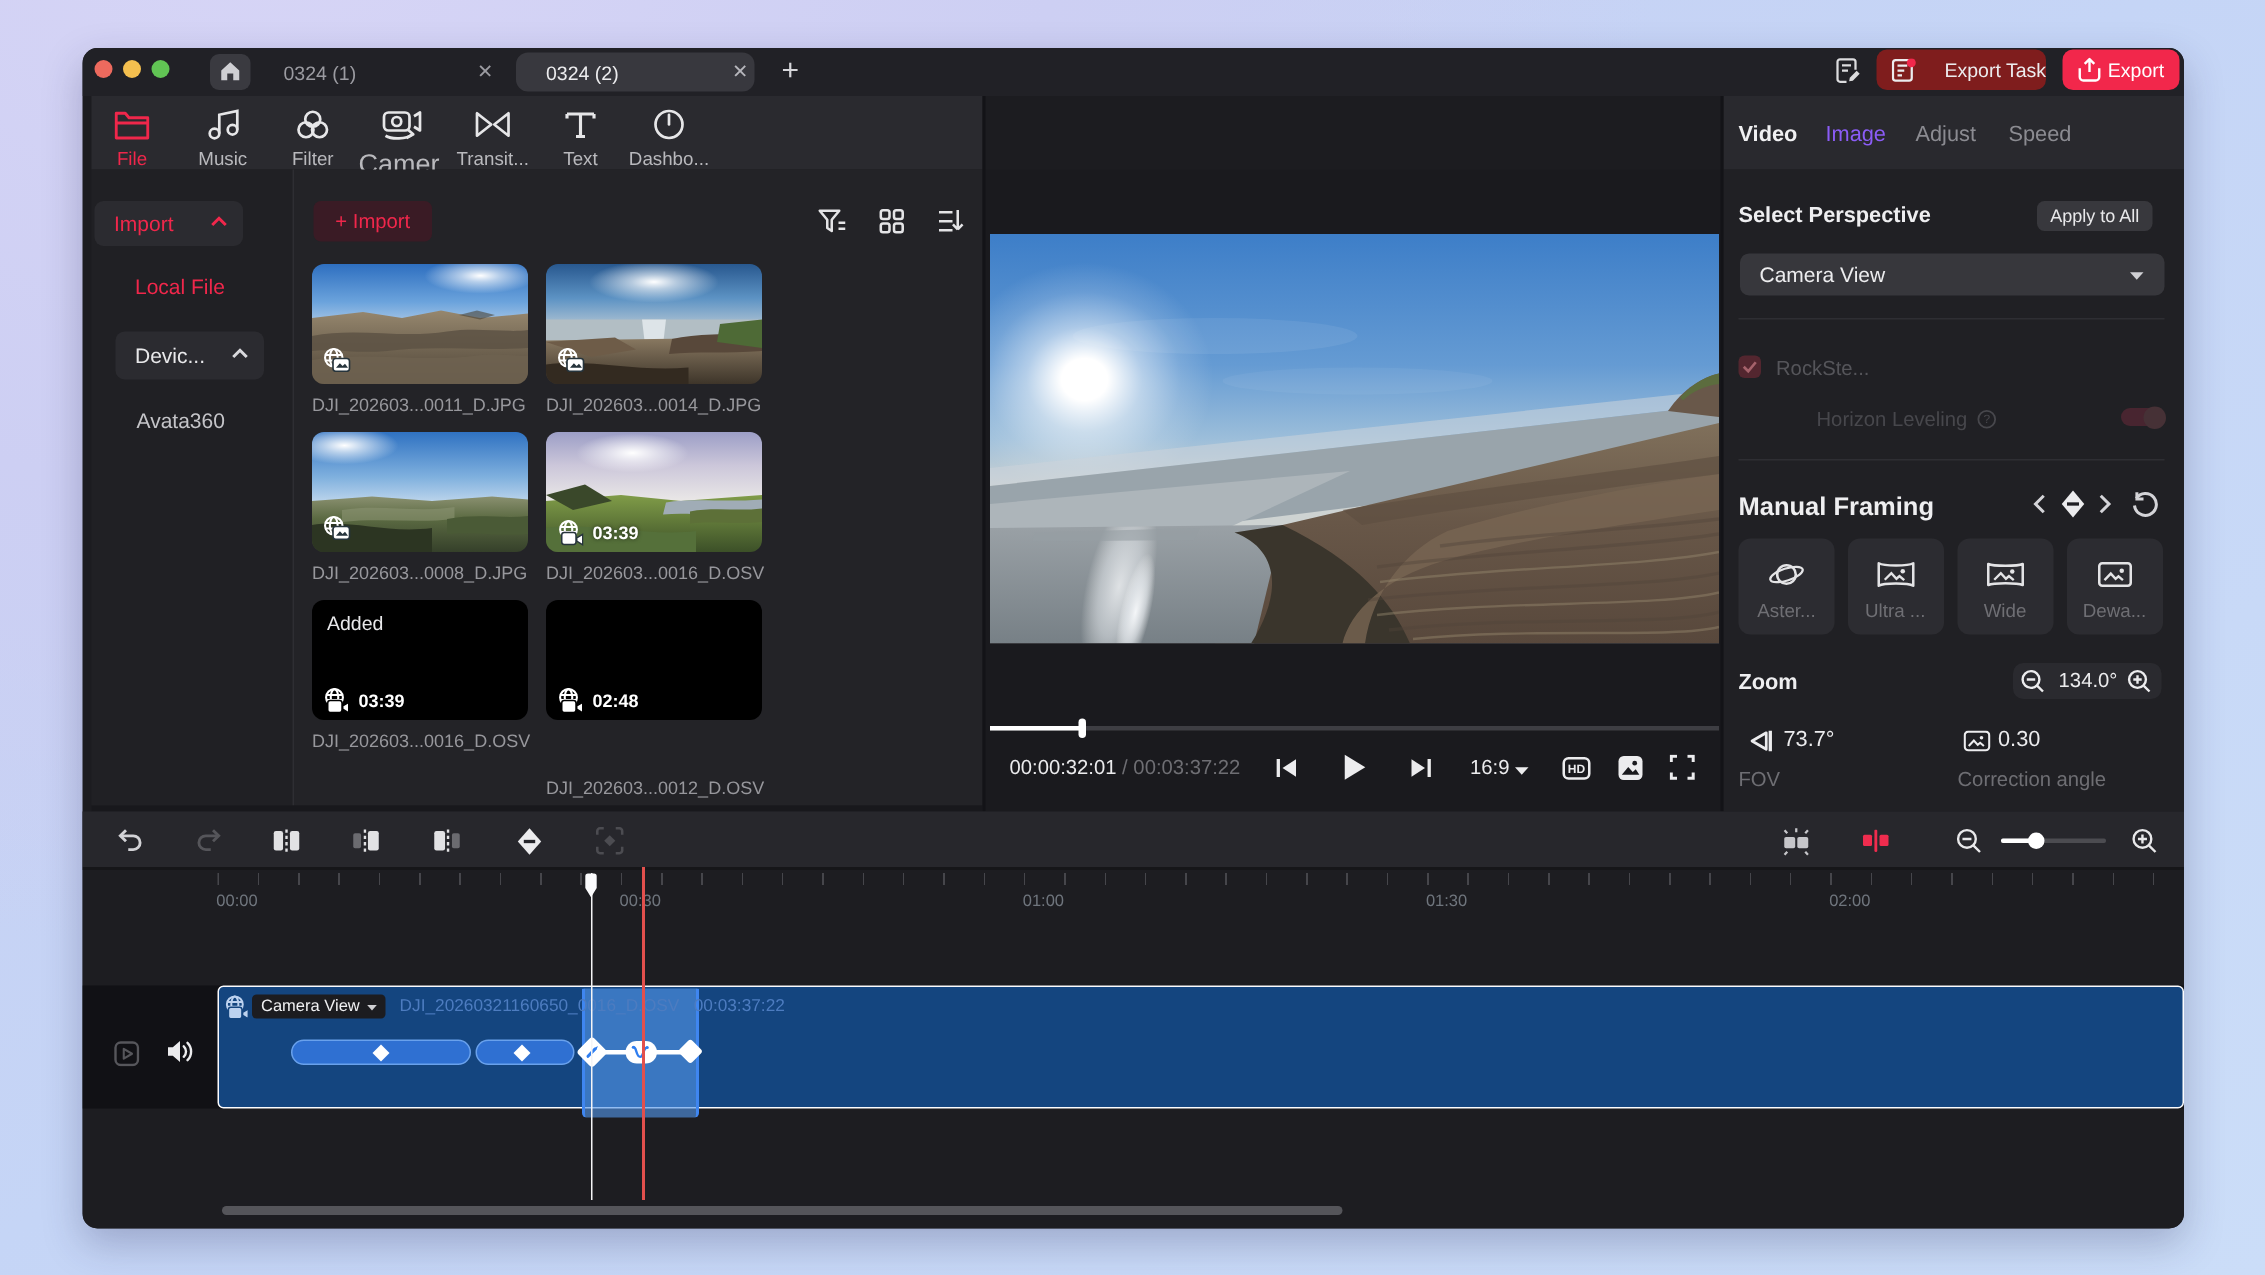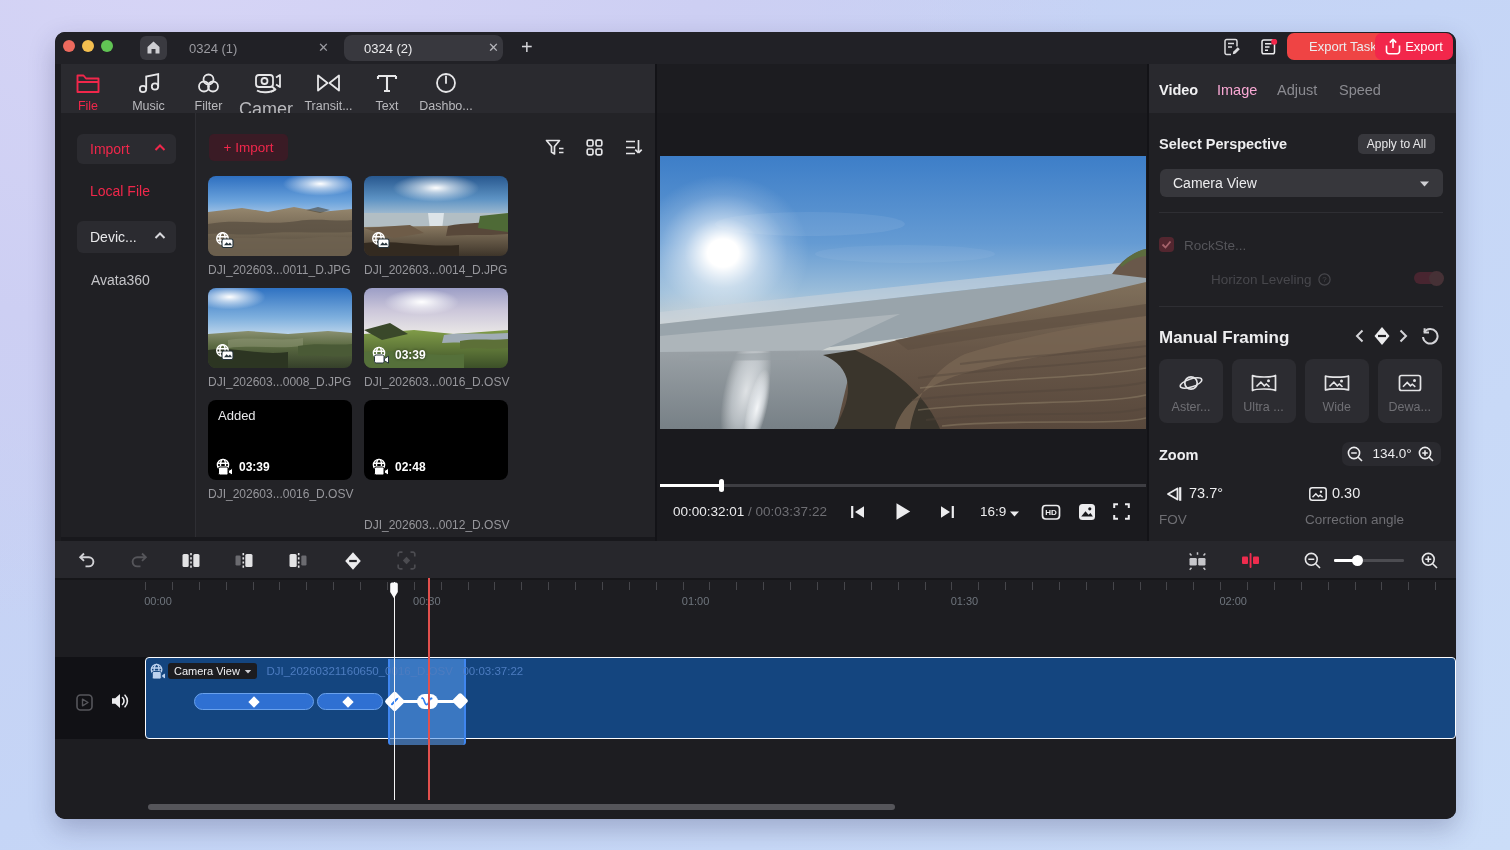--- a/index.html
+++ b/index.html
@@ -46,21 +46,21 @@
   <div class="abs" style="left:466px;top:4px;color:#d6d6da;font-size:20px;font-weight:300;">+</div>
   <div class="ic" id="editic" style="left:1168px;top:6px;">
     <svg width="18" height="18" viewBox="0 0 18 18">
         <g fill="none" stroke="#dcdcde" stroke-width="1.5">
           <path d="M14 8.5V3.2A1.7 1.7 0 0 0 12.3 1.5H3.7A1.7 1.7 0 0 0 2 3.2v11.6a1.7 1.7 0 0 0 1.7 1.7H8"></path>
           <path d="M5 5.5h6M5 9h4"></path>
         </g>
         <path d="M14.8 9.2l2 2-4.6 4.6-2.4.4.4-2.4z" fill="#dcdcde"></path>
       </svg>
   </div>
-  <div class="abs" style="left:1232px;top:1px;width:113px;height:27px;background:#ef4444;border-radius:7px;color:#ececee;font-size:13px;line-height:27px;text-align:left;">
+  <div class="abs" style="left:1196px;top:1px;width:113px;height:27px;background:#7f1d1d;border-radius:7px;color:#ececee;font-size:13px;line-height:27px;text-align:right;">
     <span style="position:relative;padding-left:22px;">Export Task</span>
   </div>
   <div class="ic" id="taskic" style="left:1206px;top:7px;">
     <svg width="17" height="16" viewBox="0 0 17 16">
         <g fill="none" stroke="#ececee" stroke-width="1.5">
           <rect x="1" y="1" width="12.5" height="13.8" rx="1.8"></rect>
           <path d="M4 4.8h6.5M4 8h4.5M4 11.2h3"></path>
         </g>
         <circle cx="13.2" cy="2.8" r="3" fill="#f2274b"></circle>
       </svg>
@@ -149,21 +149,21 @@
         </svg>
      <div style="color:#b9b9bd;font-size:12.5px;margin-top:4px;">Dashbo...</div>
       </div>
   </div>
 
   <div class="abs" style="left:6px;top:81px;width:134px;height:424px;background:#202024;"></div>
   <div class="abs" style="left:140px;top:81px;width:1px;height:424px;background:#2e2e33;"></div>
   <div class="abs" style="left:141px;top:81px;width:459px;height:424px;background:#232327;"></div>
   <div class="abs" style="left:6px;top:505px;width:594px;height:4px;background:#18181c;"></div>
   <div id="sidebar">
-   <div class="abs" style="left:22px;top:102px;width:99px;height:30px;background:#2b2b30;border-radius:6px;">
+   <div class="abs" style="left:8px;top:102px;width:99px;height:30px;background:#2b2b30;border-radius:6px;">
      <span style="position:absolute;left:13px;top:7px;color:#f0274b;font-size:14px;">Import</span>
      <svg class="abs" style="right:10px;top:9px;" width="12" height="9" viewBox="0 0 12 9">
           <path d="M1.5 7L6 2.5L10.5 7" fill="none" stroke="#f0274b" stroke-width="2"></path>
         </svg>
    </div>
    <div class="abs" style="left:35px;top:151px;color:#f0274b;font-size:14px;">Local File</div>
    <div class="abs" style="left:22px;top:189px;width:99px;height:32px;background:#2b2b30;border-radius:6px;text-decoration:underline;">
      <span style="position:absolute;left:13px;top:8px;color:#e8e8ea;font-size:14px;">Devic...</span>
      <svg class="abs" style="right:10px;top:10px;" width="12" height="9" viewBox="0 0 12 9">
           <path d="M1.5 7L6 2.5L10.5 7" fill="none" stroke="#d8d8dc" stroke-width="2"></path>
@@ -487,21 +487,21 @@
    <svg class="abs" style="left:1058px;top:471px;" width="17" height="17" viewBox="0 0 17 17">
         <g fill="none" stroke="#ececee" stroke-width="2">
           <path d="M1.2 5V1.2H5M12 1.2h3.8V5M15.8 12v3.8H12M5 15.8H1.2V12"></path>
         </g>
       </svg>
   </div>
 
   <div class="abs" style="left:1094px;top:81px;width:307px;height:428px;background:#202024;"></div>
   <div id="rightpanel">
    <div class="abs" style="left:1104px;top:50px;font-size:14.5px;font-weight:700;color:#f0f0f2;">Video</div>
-   <div class="abs" style="left:1162px;top:50px;font-size:14.5px;color:#f9a8d4;">Image</div>
+   <div class="abs" style="left:1162px;top:50px;font-size:14.5px;color:#8b5cf6;">Image</div>
    <div class="abs" style="left:1222px;top:50px;font-size:14.5px;color:#8b8b91;">Adjust</div>
    <div class="abs" style="left:1284px;top:50px;font-size:14.5px;color:#8b8b91;">Speed</div>
    <div class="abs" style="left:1104px;top:104px;font-size:14.5px;font-weight:700;color:#eeeef0;">Select Perspective</div>
    <div class="abs" style="left:1303px;top:102px;width:77px;height:20px;background:#38383d;border-radius:5px;color:#e8e8ea;font-size:12px;line-height:20px;text-align:center;">Apply to All</div>
    <div class="abs" style="left:1105px;top:136.7px;width:283px;height:28.5px;background:#37373c;border-radius:6px;">
      <span style="position:absolute;left:13px;top:6px;color:#ececee;font-size:14px;">Camera View</span>
      <svg class="abs" style="right:13px;top:11px;" width="11" height="8" viewBox="0 0 11 8">
           <path d="M1 1.5l4.5 5L10 1.5z" fill="#d0d0d4"></path>
         </svg>
    </div>

